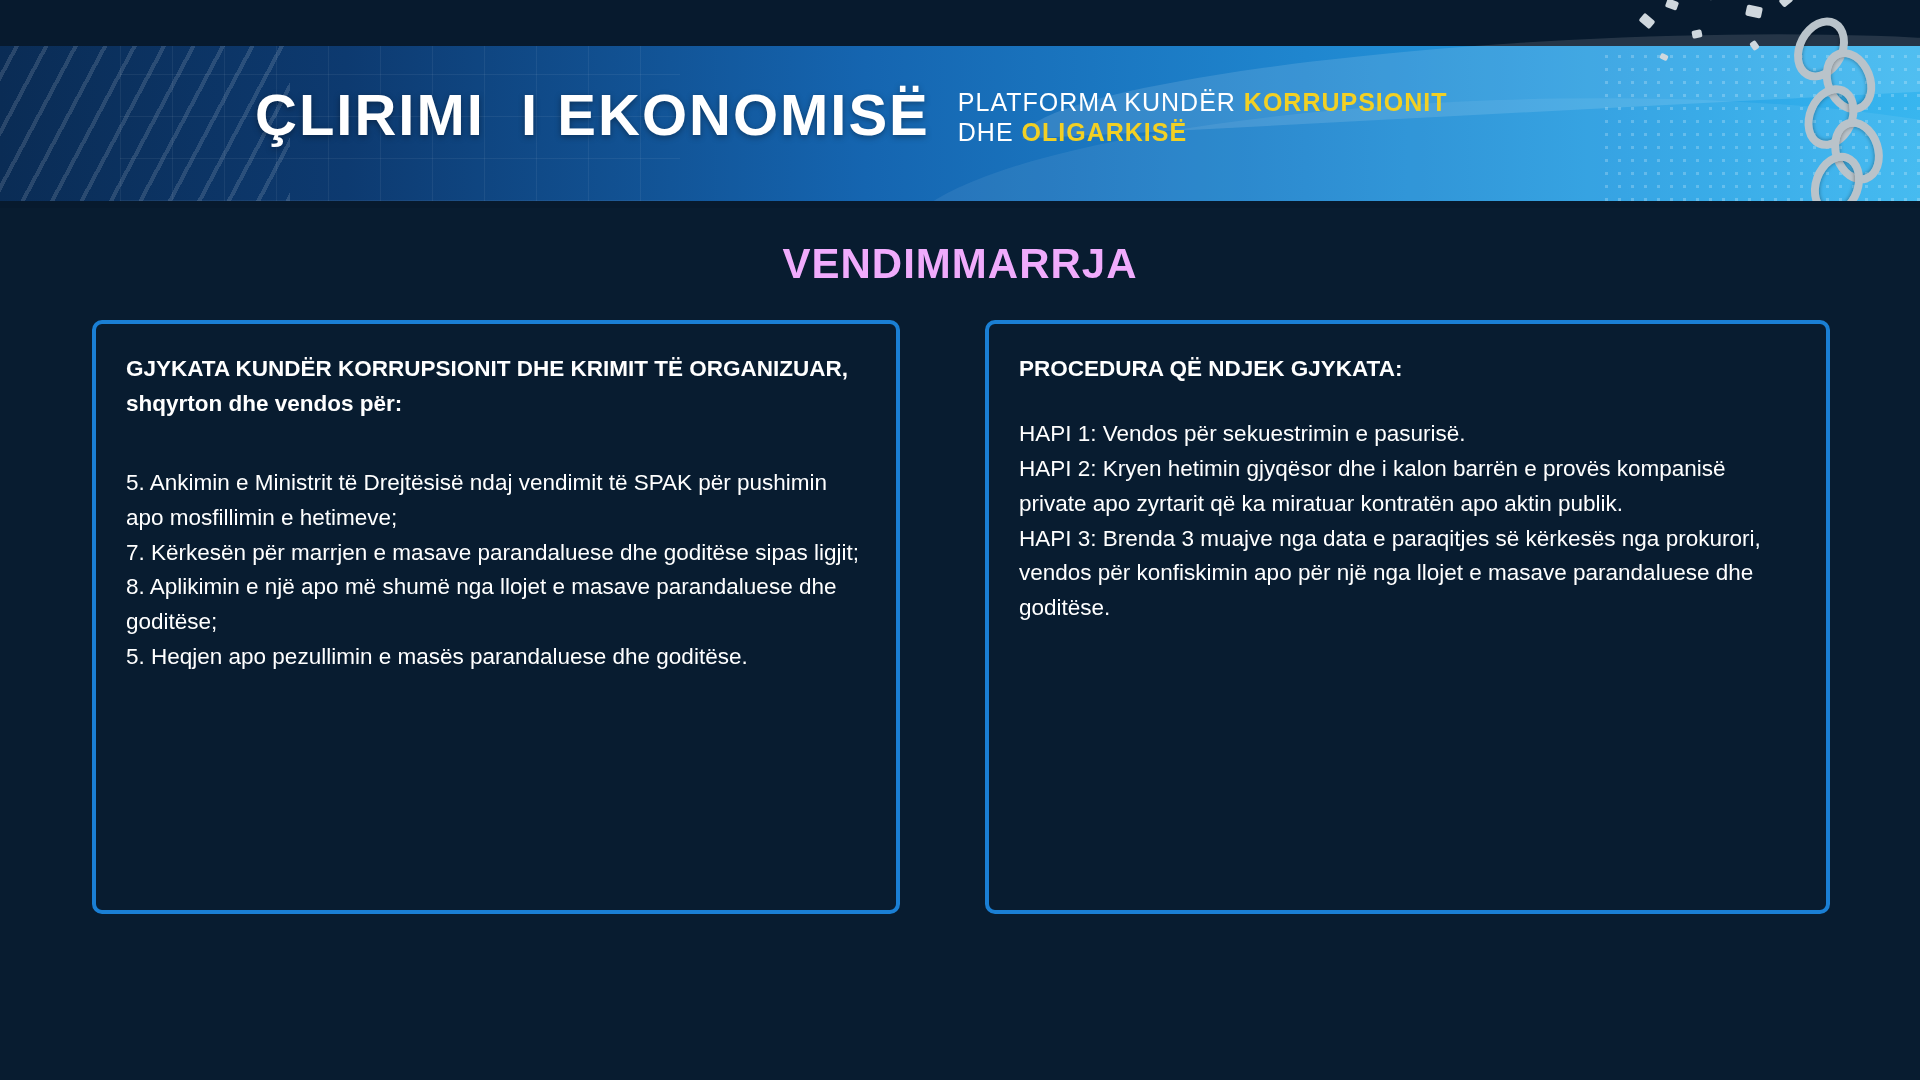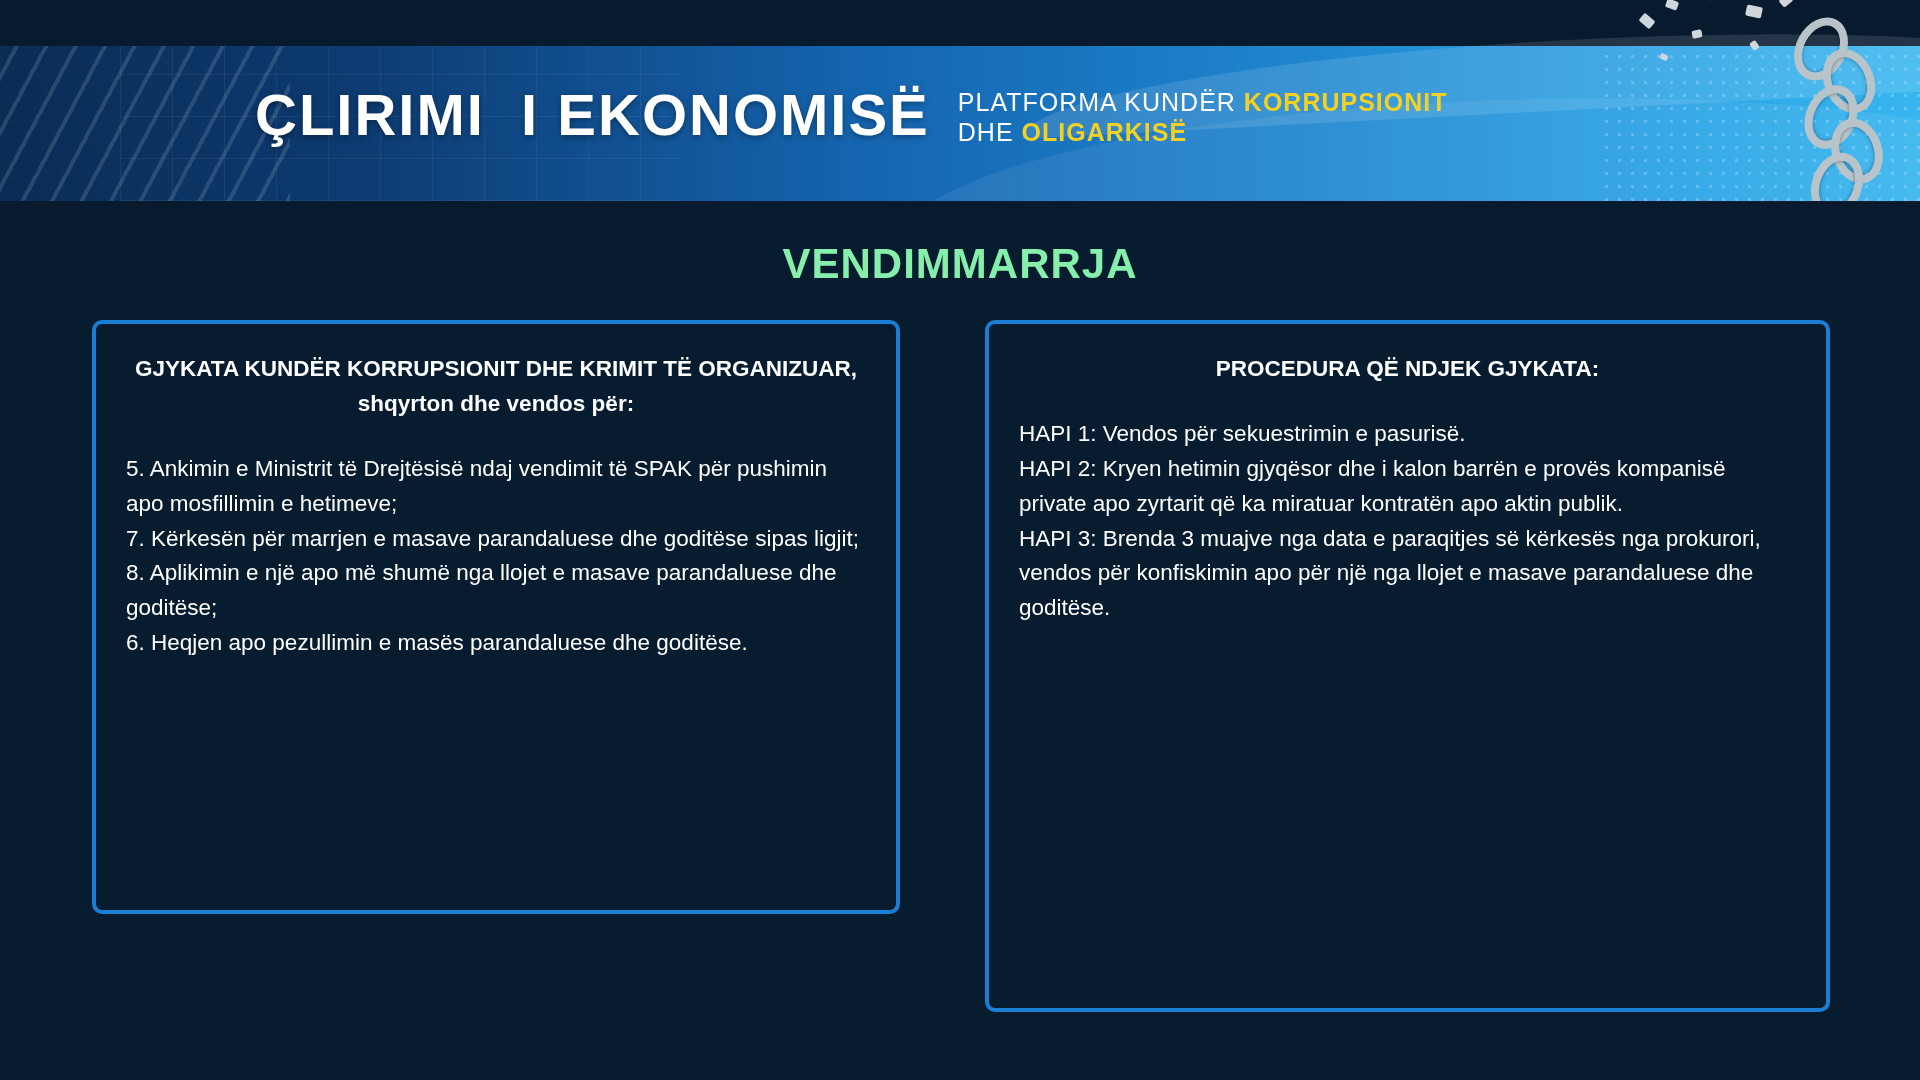--- a/index.html
+++ b/index.html
@@ -151,49 +151,48 @@
 
   
   .slide-title {
     position: absolute;
     top: 240px;
     left: 0;
     width: 1920px;
     text-align: center;
     font-size: 42px;
     font-weight: bold;
-    color: #86efac;
+    color: #f0abfc;
     letter-spacing: 1px;
   }
 
   .card {
     position: absolute;
     top: 320px;
     border: 4px solid #1a7fd4;
     border-radius: 10px;
     background: transparent;
     box-sizing: border-box;
     padding: 28px 30px 30px 30px;
   }
   .card-left {
     left: 92px;
     width: 808px;
     height: 594px;
   }
   .card-right {
     left: 985px;
     width: 845px;
-    height: 692px;
+    height: 594px;
   }
   .card-heading {
-    text-align: center;
     font-size: 22.5px;
     font-weight: bold;
     line-height: 1.55;
-    margin: 0 0 30px 0;
+    margin: 0 0 44px 0;
   }
   .card-body {
     font-size: 22.5px;
     font-weight: normal;
     line-height: 1.55;
   }
   .card-body .line {
     display: block;
   }
   .card-right .card-heading {
@@ -238,21 +237,21 @@
 </div>
 
 <div class="slide-title">VENDIMMARRJA</div>
 
 <div class="card card-left">
   <div class="card-heading">GJYKATA KUNDËR KORRUPSIONIT DHE KRIMIT TË ORGANIZUAR, shqyrton dhe vendos për:</div>
   <div class="card-body">
     <span class="line">5. Ankimin e Ministrit të Drejtësisë ndaj vendimit të SPAK për pushimin apo mosfillimin e hetimeve;</span>
     <span class="line">7. Kërkesën për marrjen e masave parandaluese dhe goditëse sipas ligjit;</span>
     <span class="line">8. Aplikimin e një apo më shumë nga llojet e masave parandaluese dhe goditëse;</span>
-    <span class="line">6. Heqjen apo pezullimin e masës parandaluese dhe goditëse.</span>
+    <span class="line">5. Heqjen apo pezullimin e masës parandaluese dhe goditëse.</span>
   </div>
 </div>
 
 <div class="card card-right">
   <div class="card-heading">PROCEDURA QË NDJEK GJYKATA:</div>
   <div class="card-body">
     <span class="line">HAPI 1: Vendos për sekuestrimin e pasurisë.</span>
     <span class="line">HAPI 2: Kryen hetimin gjyqësor dhe i kalon barrën e provës kompanisë private apo zyrtarit që ka miratuar kontratën apo aktin publik.</span>
     <span class="line">HAPI 3: Brenda 3 muajve nga data e paraqitjes së kërkesës nga prokurori, vendos për konfiskimin apo për një nga llojet e masave parandaluese dhe goditëse.</span>
   </div>

